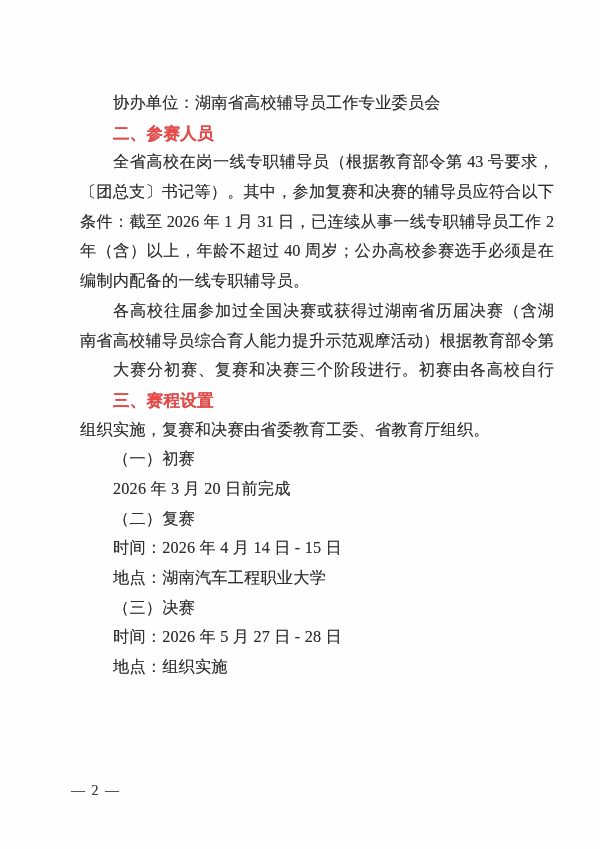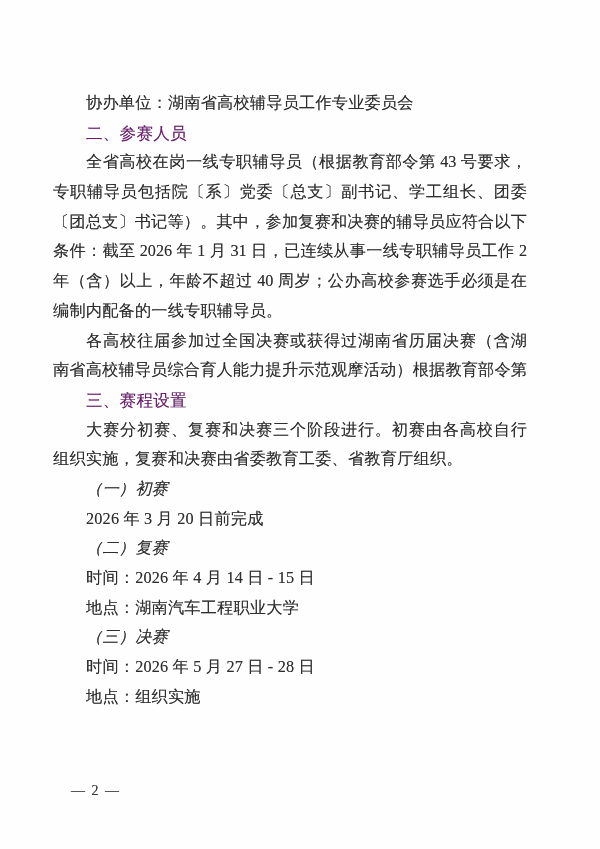--- a/index.html
+++ b/index.html
@@ -9,77 +9,76 @@
     font-family: "Liberation Serif", "DejaVu Serif", serif;
     overflow: hidden;
   }
   .page {
     position: absolute; left: 0; top: 0;
     width: 600px; height: 849px;
     background: #fefefe;
     color: #2e2e2e;
   }
   .content {
-    position: absolute; left: 53px; top: 89px; width: 474px;
+    position: absolute; left: 80px; top: 89px; width: 474px;
   }
   .ln {
     font-size: 16.2px;
     line-height: 29.7px;
     height: 29.7px;
     letter-spacing: 0.2px;
     white-space: nowrap;
     text-shadow: 0 0 0.5px rgba(70,70,70,0.55);
   }
   .just {
     white-space: normal;
     letter-spacing: 0;
     text-align: justify;
     text-align-last: justify;
     text-justify: inter-character;
   }
   .indent { padding-left: 33px; }
   .heading {
     font-family: "Liberation Sans", "DejaVu Sans", sans-serif;
-    font-weight: 400;
+    font-weight: 700;
     font-size: 16.6px;
-    color: #701a75;
+    color: #ef4444;
   }
-  .kai { font-style: italic; }
+  .kai { }
   .page-number {
     position: absolute; left: 71px; top: 781px;
     font-size: 14px;
     line-height: 20px;
     letter-spacing: 1.5px;
     color: #333333;
     text-shadow: 0 0 0.5px rgba(70,70,70,0.5);
   }
 </style>
 </head>
 <body>
 
 <div class="page">
   <div class="content">
 
     <div class="ln indent">协办单位：湖南省高校辅导员工作专业委员会</div>
 
     <div class="ln indent heading">二、参赛人员</div>
 
     <div class="ln indent just">全省高校在岗一线专职辅导员（根据教育部令第 43 号要求，</div>
-    <div class="ln just">专职辅导员包括院〔系〕党委〔总支〕副书记、学工组长、团委</div>
     <div class="ln just">〔团总支〕书记等）。其中，参加复赛和决赛的辅导员应符合以下</div>
     <div class="ln just">条件：截至 2026 年 1 月 31 日，已连续从事一线专职辅导员工作 2</div>
     <div class="ln just">年（含）以上，年龄不超过 40 周岁；公办高校参赛选手必须是在</div>
     <div class="ln">编制内配备的一线专职辅导员。</div>
 
     <div class="ln indent just">各高校往届参加过全国决赛或获得过湖南省历届决赛（含湖</div>
     <div class="ln just">南省高校辅导员综合育人能力提升示范观摩活动）根据教育部令第</div>
 
+    <div class="ln indent just">大赛分初赛、复赛和决赛三个阶段进行。初赛由各高校自行</div>
+
     <div class="ln indent heading">三、赛程设置</div>
-
-    <div class="ln indent just">大赛分初赛、复赛和决赛三个阶段进行。初赛由各高校自行</div>
     <div class="ln">组织实施，复赛和决赛由省委教育工委、省教育厅组织。</div>
 
     <div class="ln indent kai">（一）初赛</div>
     <div class="ln indent">2026 年 3 月 20 日前完成</div>
 
     <div class="ln indent kai">（二）复赛</div>
     <div class="ln indent">时间：2026 年 4 月 14 日 - 15 日</div>
     <div class="ln indent">地点：湖南汽车工程职业大学</div>
 
     <div class="ln indent kai">（三）决赛</div>

